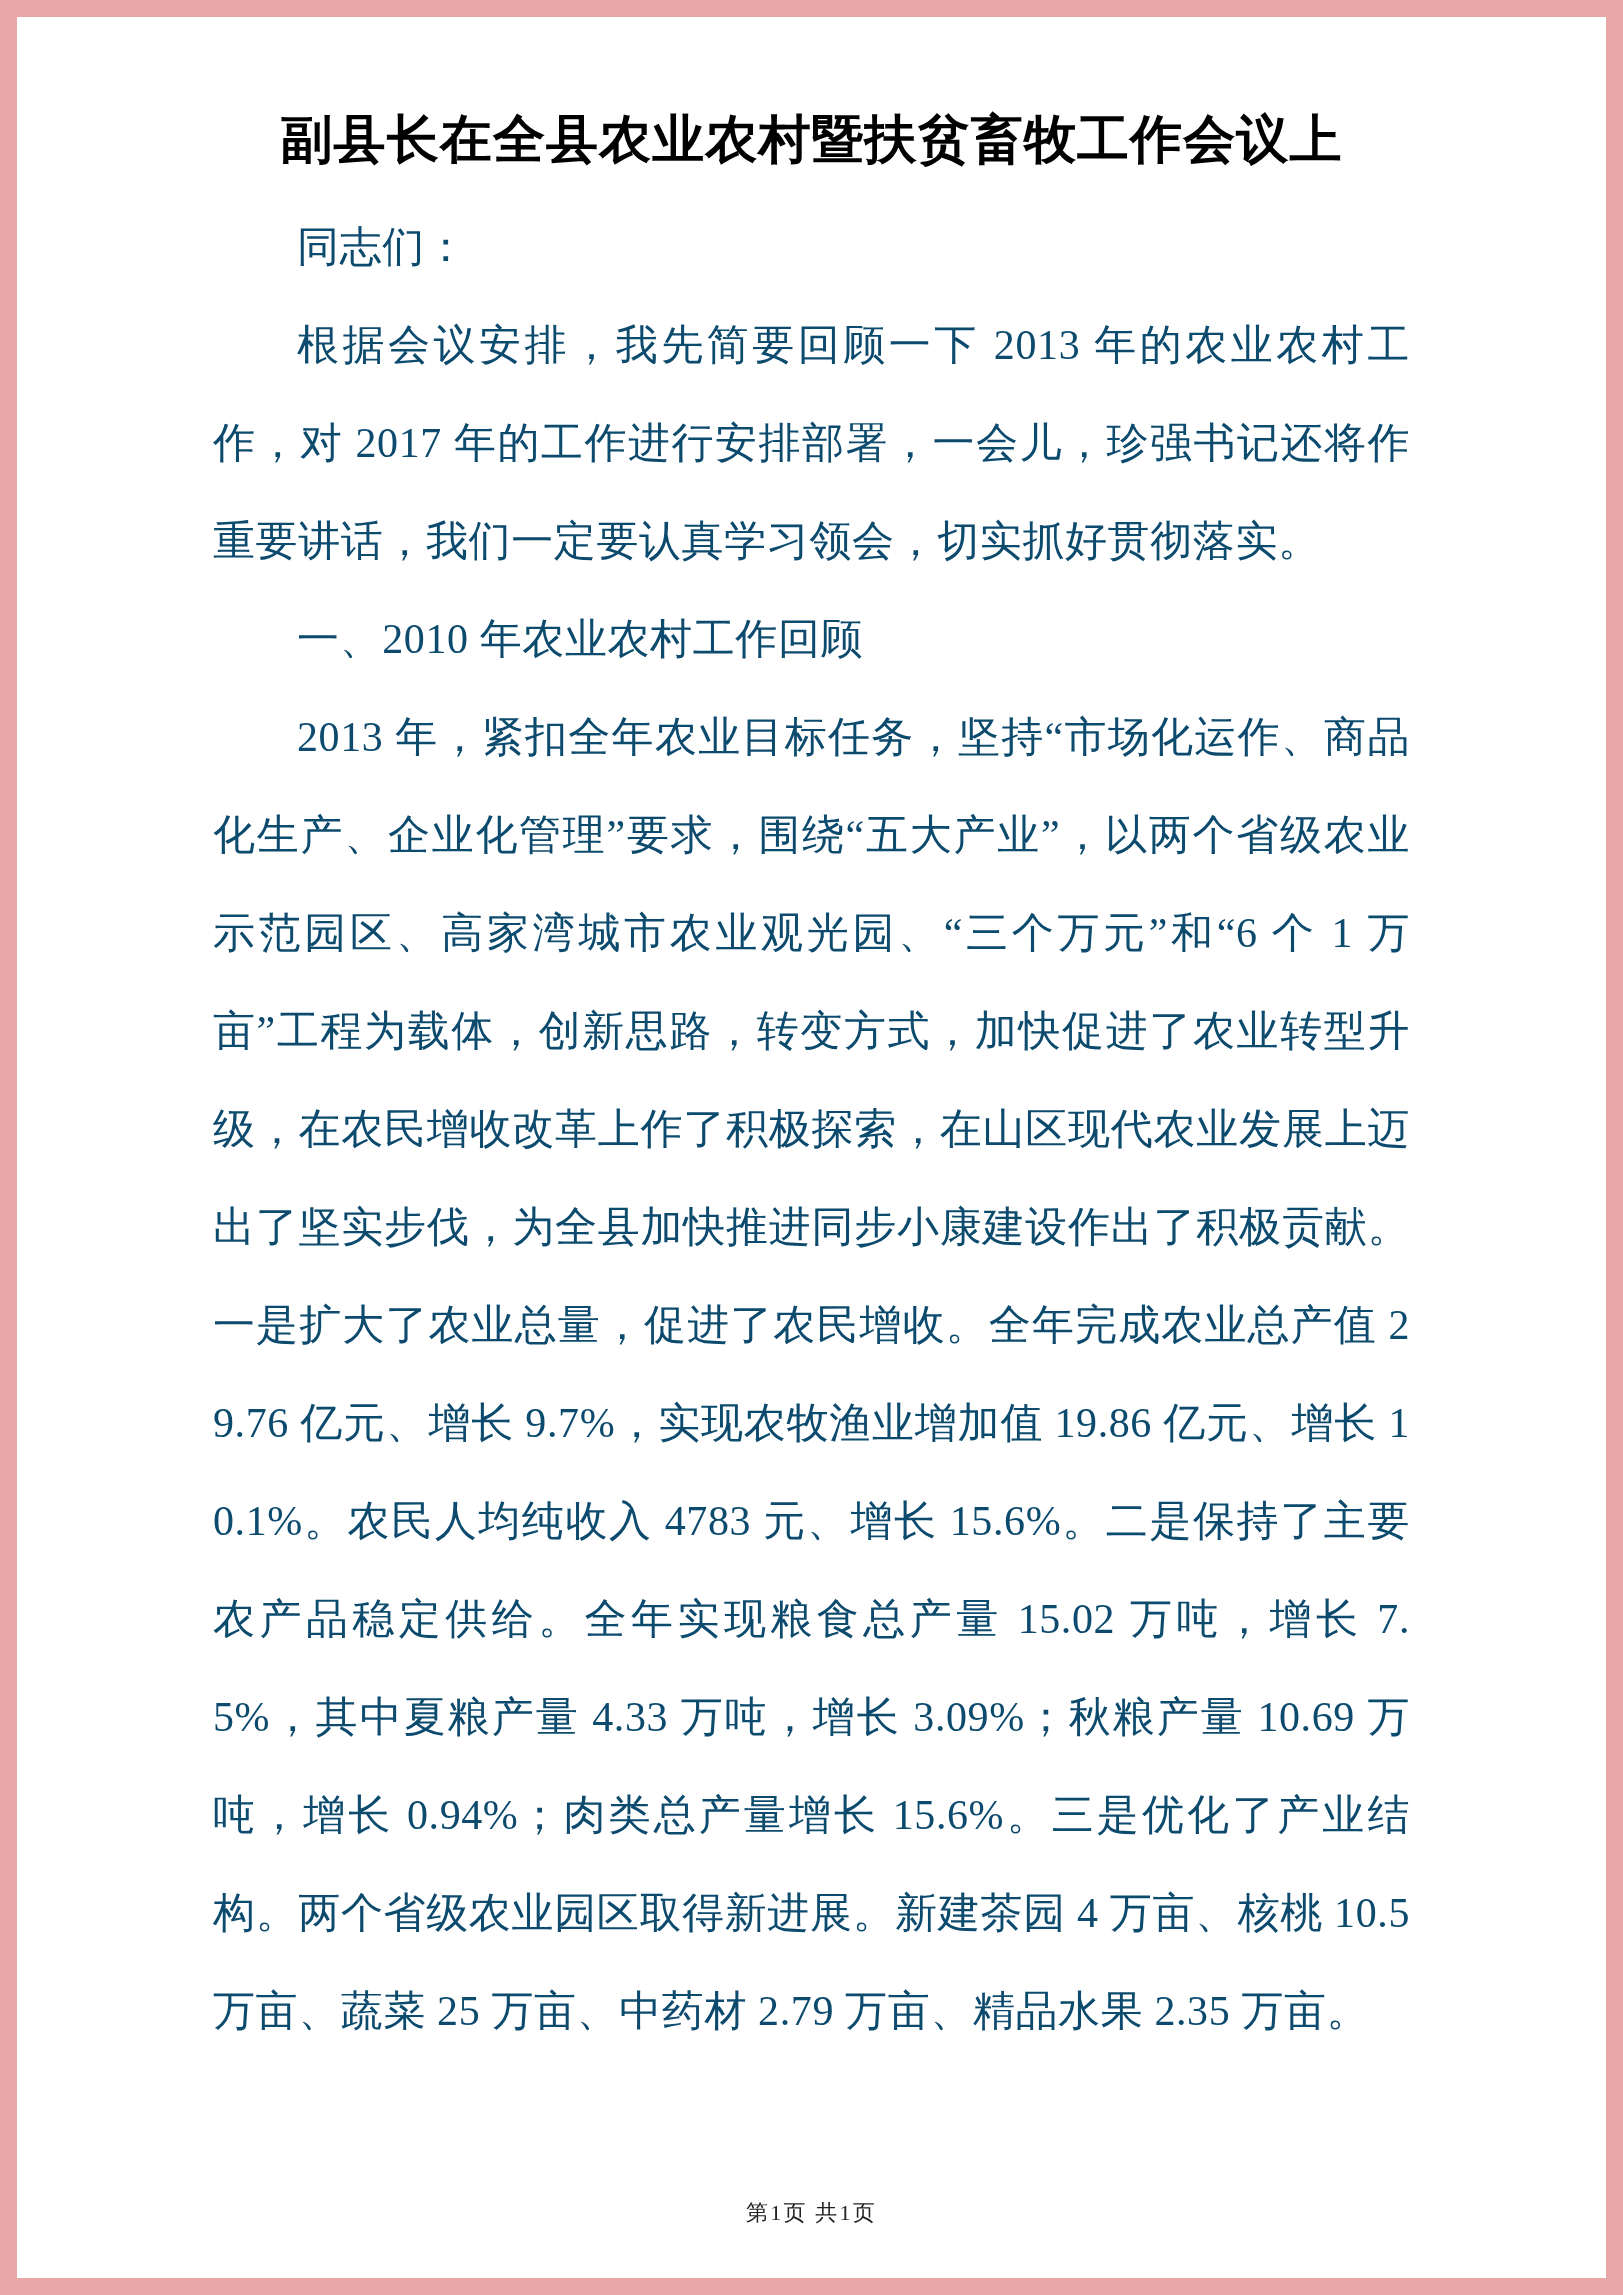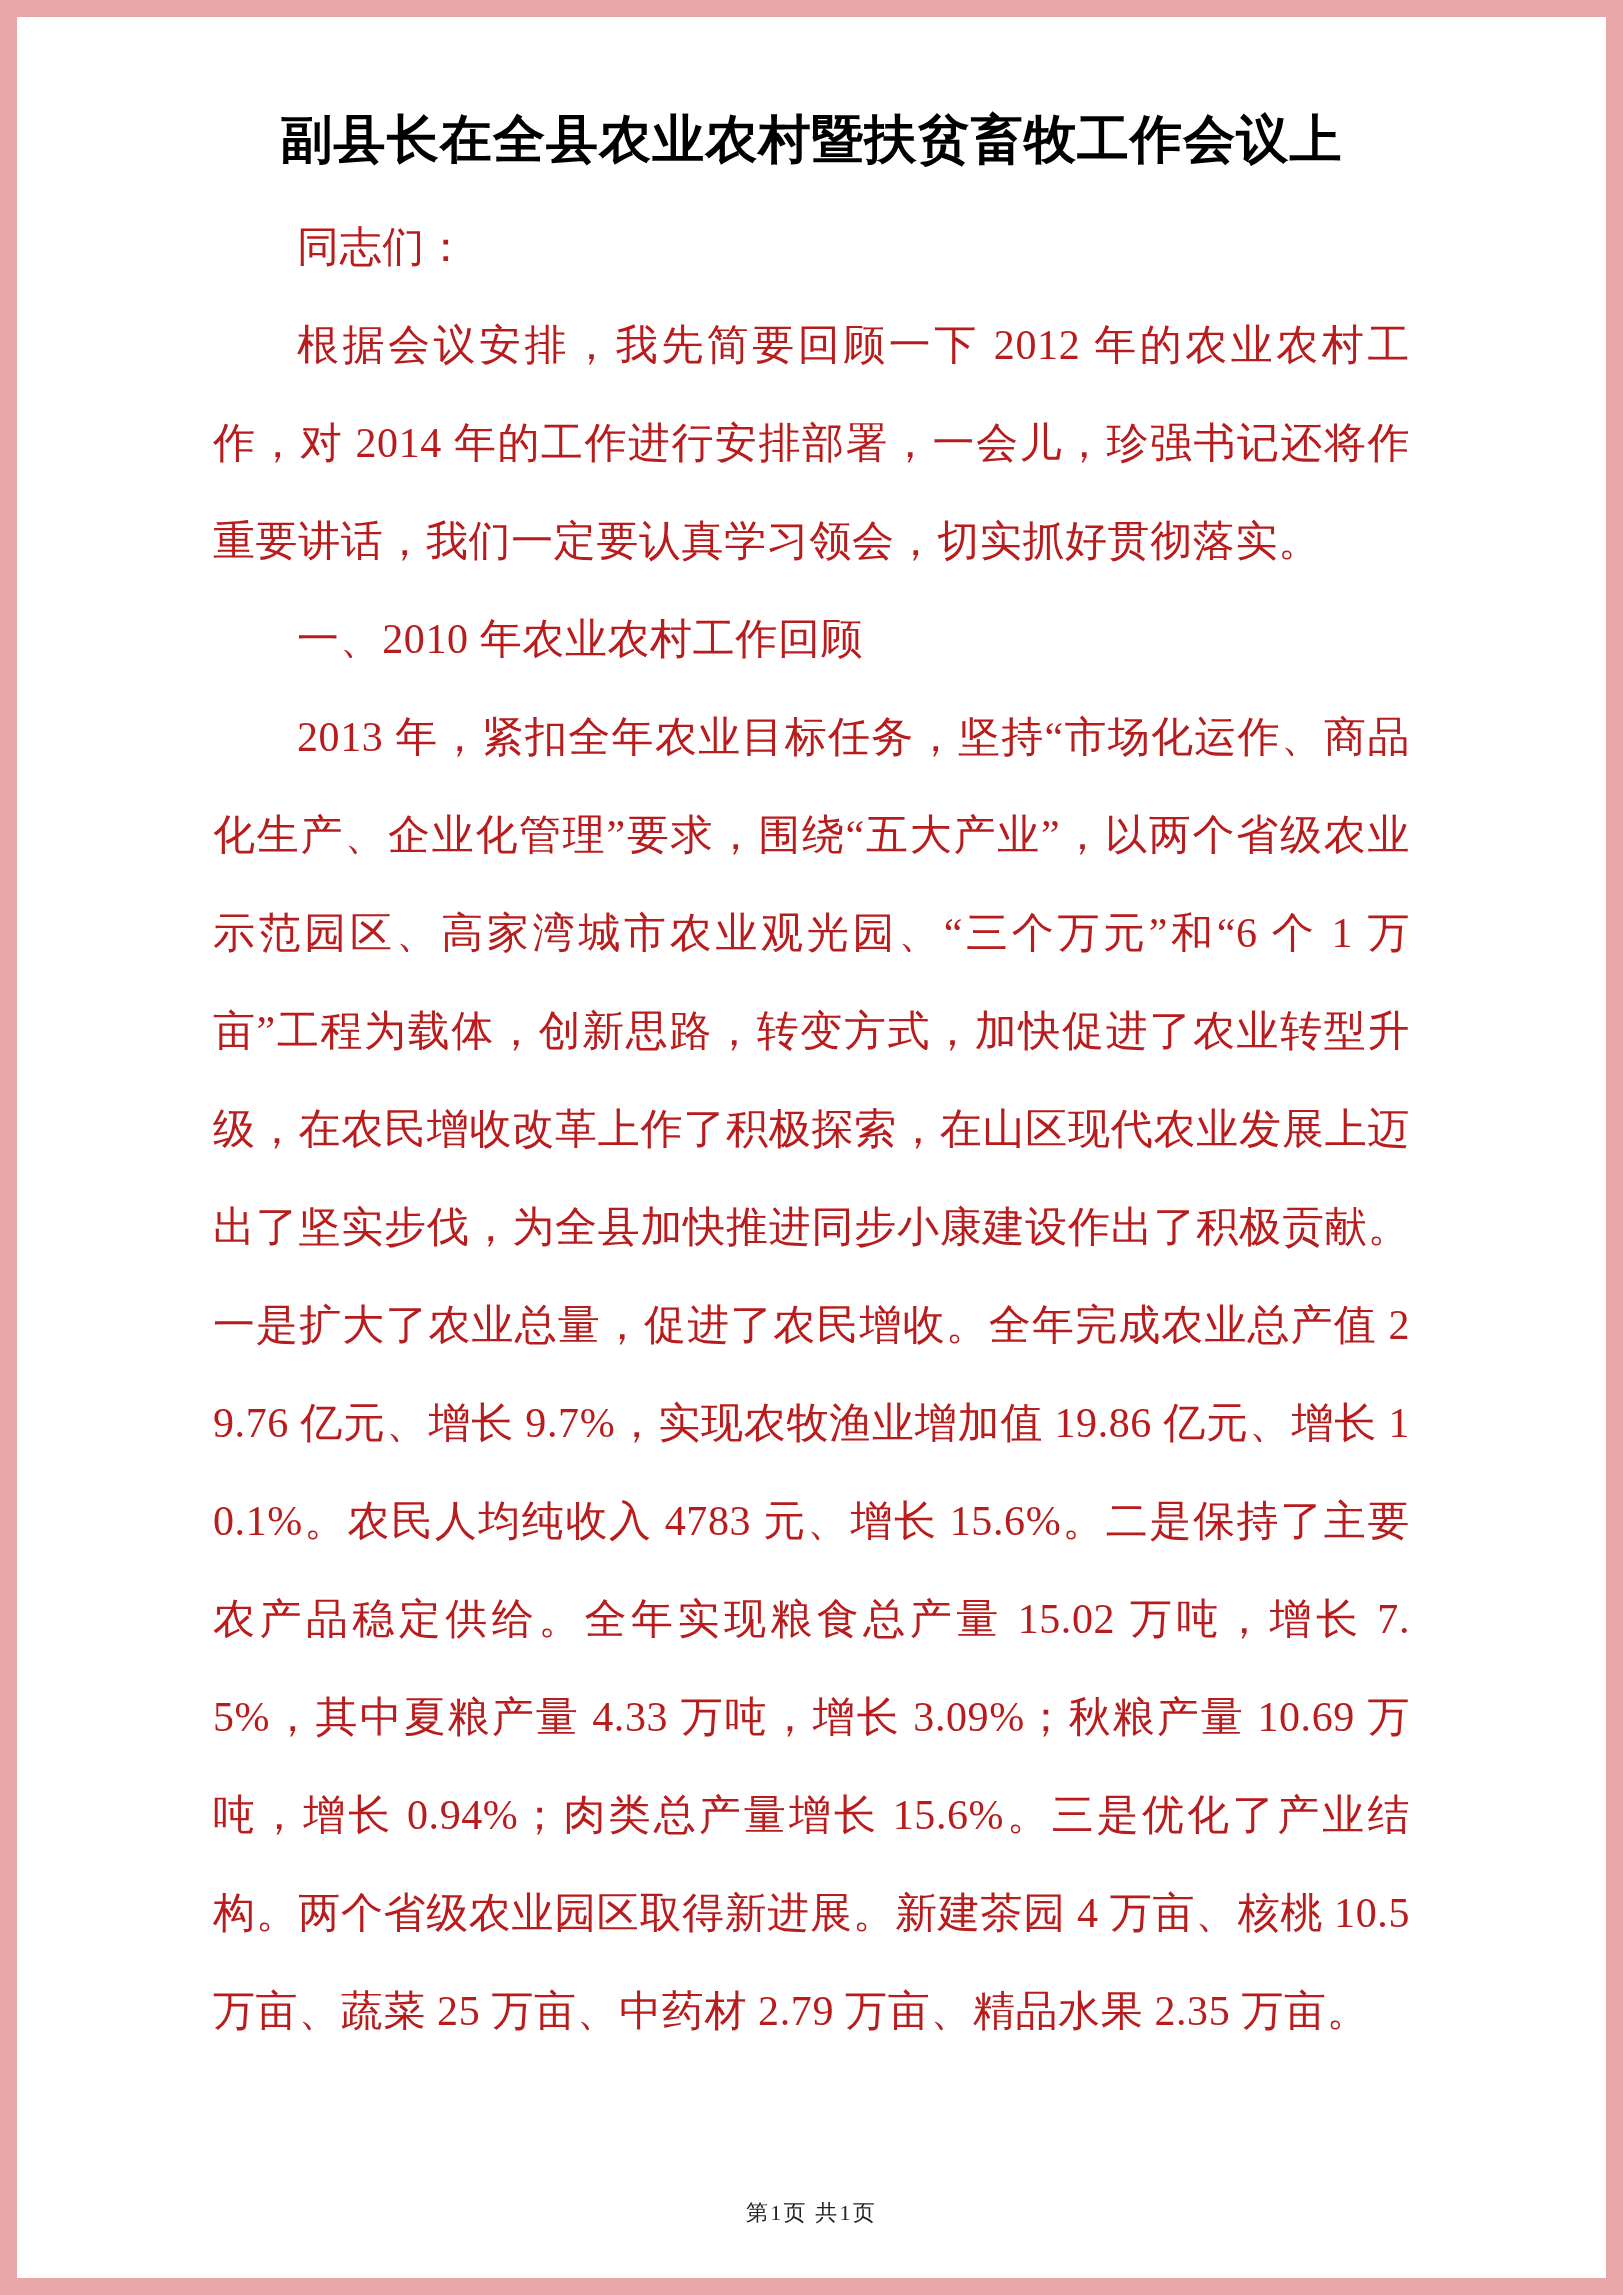--- a/index.html
+++ b/index.html
@@ -33,21 +33,21 @@
     color: #000000;
     letter-spacing: 1.1px;
   }
   .title .title-line {
     display: block;
   }
   .body-text p {
     margin: 0;
     font-size: 42px;
     line-height: 98px;
-    color: #b91c1c;
+    color: #0c4a6e;
     text-indent: 2em;
     text-align: justify;
     letter-spacing: 0.6px;
     word-break: break-all;
   }
   .footer {
     position: absolute;
     left: 0;
     right: 0;
     bottom: 50px;
@@ -61,21 +61,21 @@
 <body>
 
 <div class="page">
 
   <h1 class="title">
     <span class="title-line">副县长在全县农业农村暨扶贫畜牧工作会议上</span>
   </h1>
 
   <div class="body-text">
     <p>同志们：</p>
-    <p>根据会议安排，我先简要回顾一下 2012 年的农业农村工作，对 2014 年的工作进行安排部署，一会儿，珍强书记还将作重要讲话，我们一定要认真学习领会，切实抓好贯彻落实。</p>
+    <p>根据会议安排，我先简要回顾一下 2013 年的农业农村工作，对 2017 年的工作进行安排部署，一会儿，珍强书记还将作重要讲话，我们一定要认真学习领会，切实抓好贯彻落实。</p>
     <p>一、2010 年农业农村工作回顾</p>
     <p>2013 年，紧扣全年农业目标任务，坚持“市场化运作、商品化生产、企业化管理”要求，围绕“五大产业”，以两个省级农业示范园区、高家湾城市农业观光园、“三个万元”和“6 个 1 万亩”工程为载体，创新思路，转变方式，加快促进了农业转型升级，在农民增收改革上作了积极探索，在山区现代农业发展上迈出了坚实步伐，为全县加快推进同步小康建设作出了积极贡献。一是扩大了农业总量，促进了农民增收。全年完成农业总产值 29.76 亿元、增长 9.7%，实现农牧渔业增加值 19.86 亿元、增长 10.1%。农民人均纯收入 4783 元、增长 15.6%。二是保持了主要农产品稳定供给。全年实现粮食总产量 15.02 万吨，增长 7.5%，其中夏粮产量 4.33 万吨，增长 3.09%；秋粮产量 10.69 万吨，增长 0.94%；肉类总产量增长 15.6%。三是优化了产业结构。两个省级农业园区取得新进展。新建茶园 4 万亩、核桃 10.5 万亩、蔬菜 25 万亩、中药材 2.79 万亩、精品水果 2.35 万亩。</p>
   </div>
 
   <div class="footer">
     <span>第1页 共1页</span>
   </div>
 
 </div>
 

